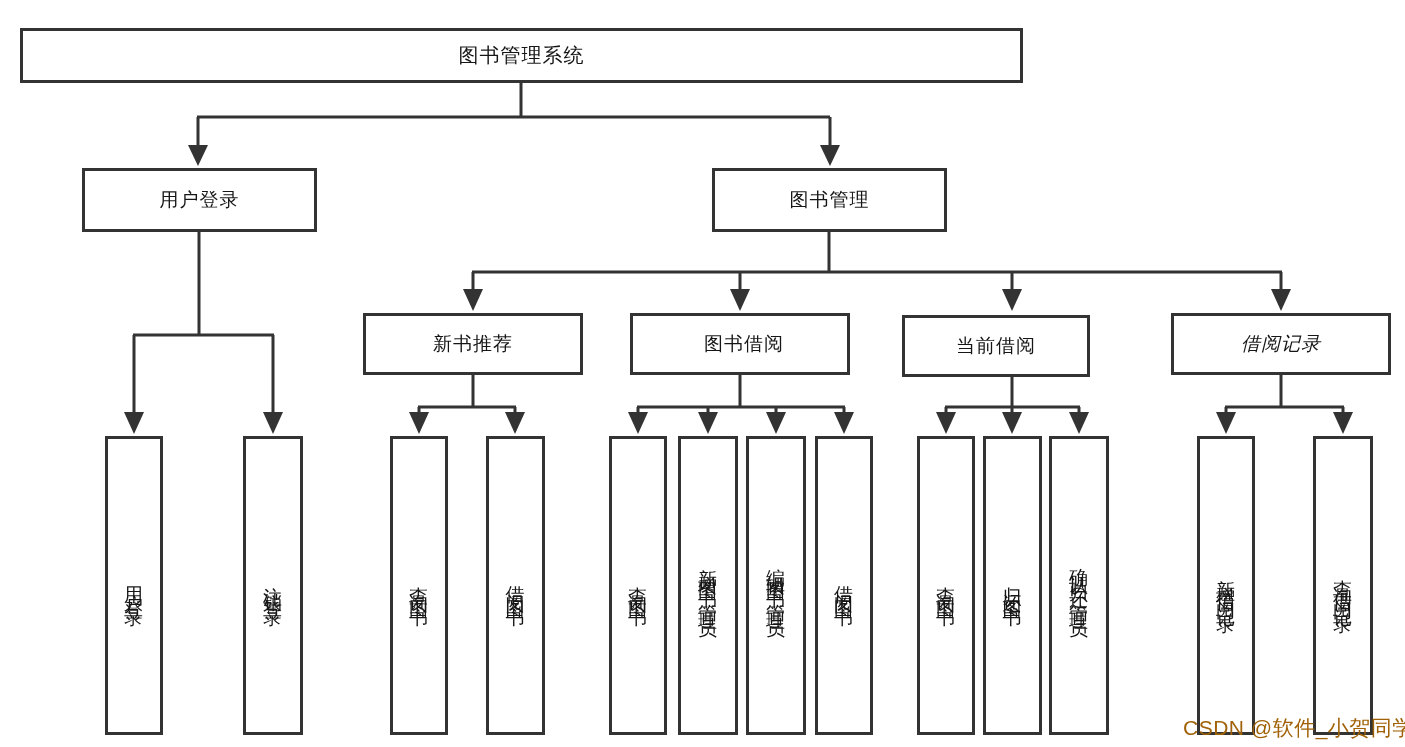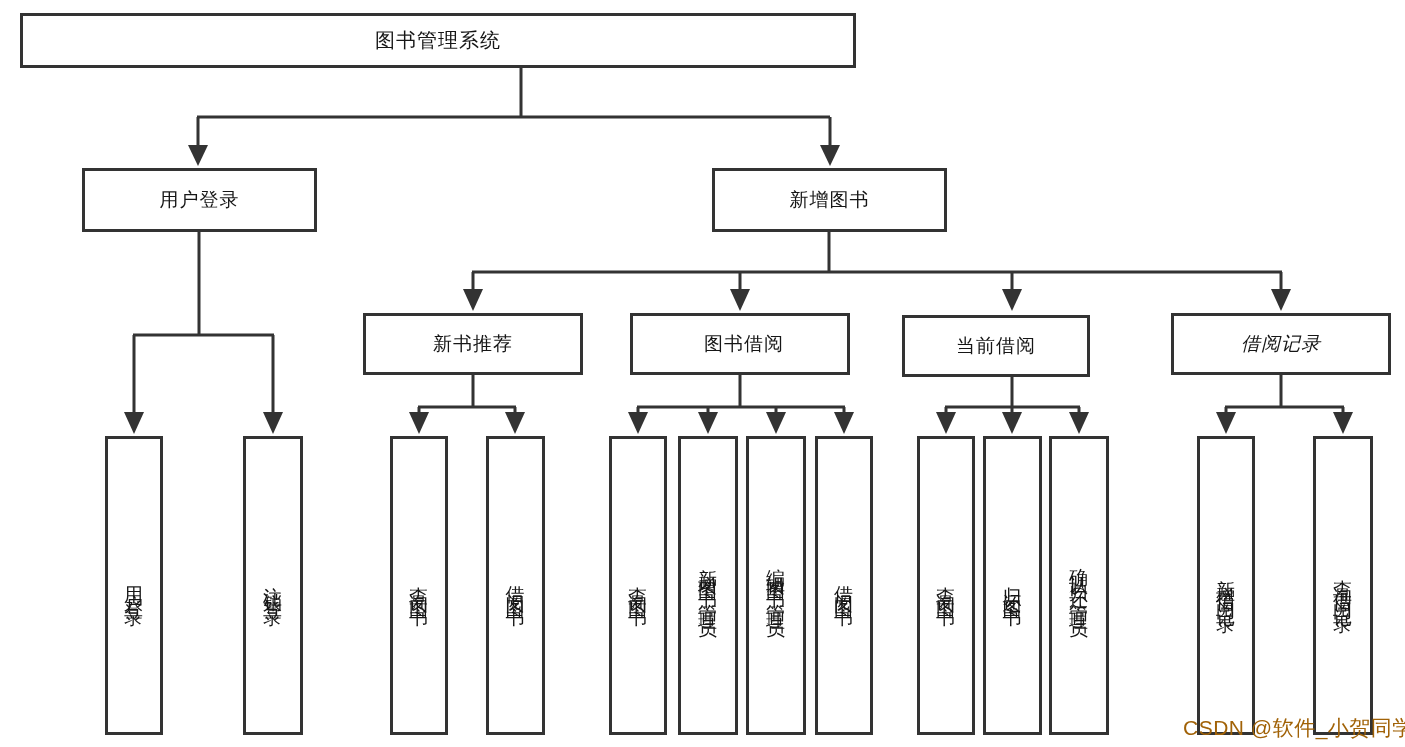--- a/index.html
+++ b/index.html
@@ -85,24 +85,24 @@
       <polygon points="1012,434 1002,412 1022,412"></polygon>
       <polygon points="1079,434 1069,412 1089,412"></polygon>
     </g>
     <g>
       <path d="M1281,375 V407 M1225,407 H1344 M1226,407 V413 M1343,407 V413"></path>
       <polygon points="1226,434 1216,412 1236,412"></polygon>
       <polygon points="1343,434 1333,412 1353,412"></polygon>
     </g>
   </svg>
 
-  <div class="node h root" style="left:20px;top:13px;width:836px;height:55px;">图书管理系统</div>
+  <div class="node h root" style="left:20px;top:28px;width:1003px;height:55px;">图书管理系统</div>
 
   <div class="node h" style="left:82px;top:168px;width:235px;height:64px;">用户登录</div>
-  <div class="node h" style="left:712px;top:168px;width:235px;height:64px;">新增图书</div>
+  <div class="node h" style="left:712px;top:168px;width:235px;height:64px;">图书管理</div>
 
   <div class="node h" style="left:363px;top:313px;width:220px;height:62px;">新书推荐</div>
   <div class="node h" style="left:630px;top:313px;width:220px;height:62px;padding-left:8px;">图书借阅</div>
   <div class="node h" style="left:902px;top:315px;width:188px;height:62px;">当前借阅</div>
   <div class="node h" style="left:1171px;top:313px;width:220px;height:62px;font-style:italic;">借阅记录</div>
 
   <div class="node v" style="left:105px;top:436px;width:58px;height:299px;">用户登录</div>
   <div class="node v" style="left:243px;top:436px;width:60px;height:299px;">注销登录</div>
 
   <div class="node v" style="left:390px;top:436px;width:58px;height:299px;">查询图书</div>

